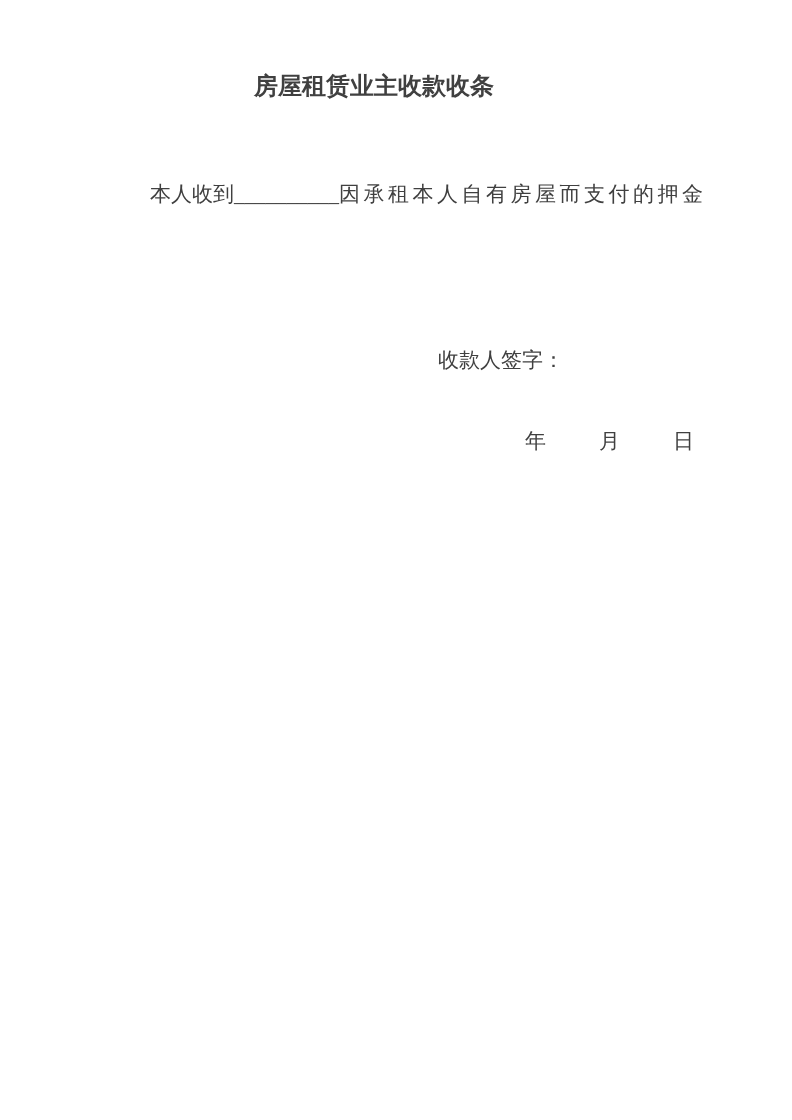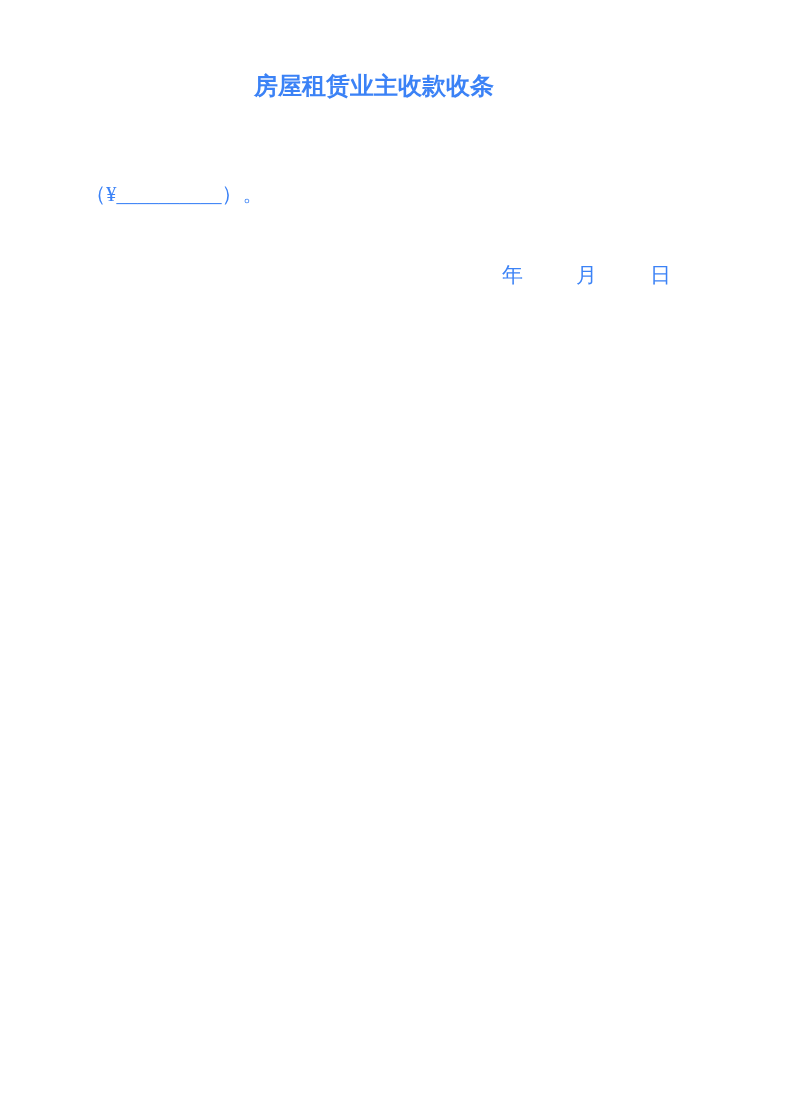--- a/index.html
+++ b/index.html
@@ -6,25 +6,25 @@
     margin: 0;
     padding: 0;
     background: #ffffff;
   }
   .page {
     position: relative;
     width: 792px;
     height: 1120px;
     margin: 0 auto;
     background: #ffffff;
-    color: #3b82f6;
+    color: #404040;
     font-family: "Liberation Serif", "DejaVu Serif", serif;
     font-size: 21px;
     box-sizing: border-box;
-    padding: 0 85px;
+    padding: 0 108px;
     overflow: hidden;
   }
   .doc-title {
     margin: 69px 0 0 0;
     font-size: 24px;
     font-weight: bold;
     text-align: center;
     line-height: 34px;
     position: relative;
     left: -22px;
@@ -62,26 +62,27 @@
 </style>
 </head>
 <body>
 
 <div class="page">
 
   <h1 class="doc-title">房屋租赁业主收款收条</h1>
 
   <div class="body-block">
 
+    <div class="line indent"><span>本人收到</span><span class="blank">__________</span><span class="spread">因承租本人自有房屋而支付的押金</span></div>
 
-    <div class="line">（¥__________）。</div>
 
 
   </div>
 
+  <div class="sign-line">收款人签字：</div>
 
   <div class="date-line">
     <span>年</span>
     <span>月</span>
     <span>日</span>
   </div>
 
 </div>
 
 </body></html>

